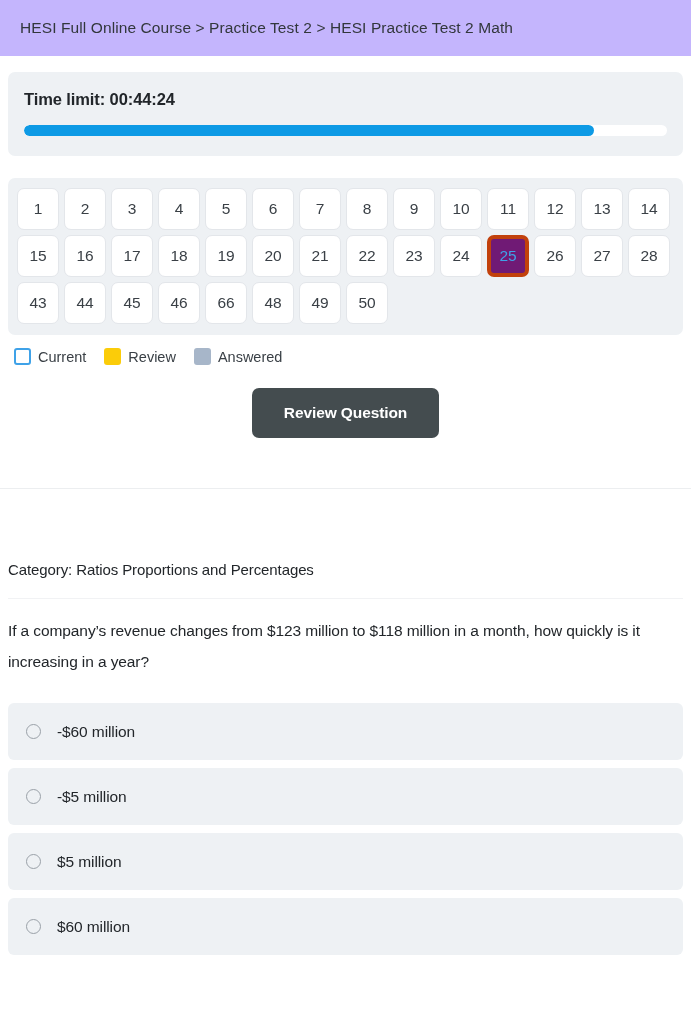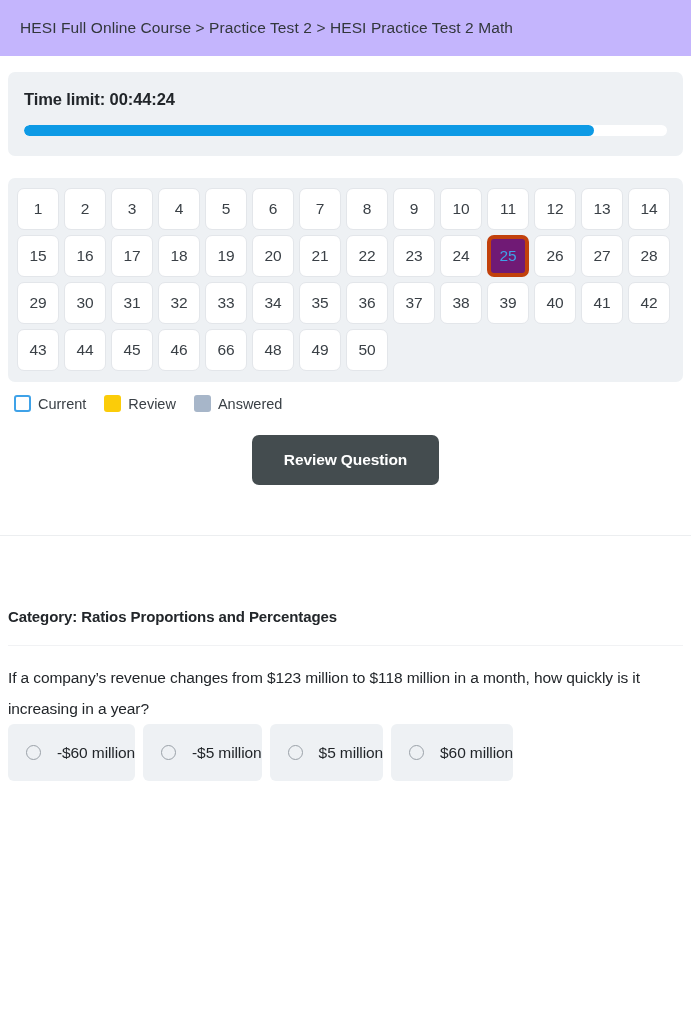--- a/index.html
+++ b/index.html
@@ -155,42 +155,43 @@
     margin-top: 50px;
   }
 
   
   .question-area {
     padding: 0 8px;
     box-sizing: border-box;
   }
   .category-line {
     font-size: 15px;
-    font-weight: bold;
+    font-weight: normal;
     color: #22262a;
     margin-top: 72px;
     letter-spacing: -0.1px;
   }
   .category-rule {
     height: 1px;
     background: #f1f2f4;
     margin-top: 20px;
   }
   .question-text {
     font-size: 15.5px;
     line-height: 31px;
     color: #22262a;
     margin-top: 16px;
     letter-spacing: -0.1px;
   }
 
   
   .options {
-    display: flex;
-    flex-direction: row;
+    margin-top: 26px;
+    display: flex;
+    flex-direction: column;
     gap: 8px;
   }
   .option-row {
     background: #eef1f4;
     border-radius: 6px;
     height: 57px;
     display: flex;
     align-items: center;
     padding-left: 18px;
     box-sizing: border-box;
@@ -254,36 +255,20 @@
         <div class="q-cell">21</div>
         <div class="q-cell">22</div>
         <div class="q-cell">23</div>
         <div class="q-cell">24</div>
         <div class="q-cell current">25</div>
         <div class="q-cell">26</div>
         <div class="q-cell">27</div>
         <div class="q-cell">28</div>
       </div>
       <div class="grid-row">
-        <div class="q-cell">29</div>
-        <div class="q-cell">30</div>
-        <div class="q-cell">31</div>
-        <div class="q-cell">32</div>
-        <div class="q-cell">33</div>
-        <div class="q-cell">34</div>
-        <div class="q-cell">35</div>
-        <div class="q-cell">36</div>
-        <div class="q-cell">37</div>
-        <div class="q-cell">38</div>
-        <div class="q-cell">39</div>
-        <div class="q-cell">40</div>
-        <div class="q-cell">41</div>
-        <div class="q-cell">42</div>
-      </div>
-      <div class="grid-row">
         <div class="q-cell">43</div>
         <div class="q-cell">44</div>
         <div class="q-cell">45</div>
         <div class="q-cell">46</div>
         <div class="q-cell">66</div>
         <div class="q-cell">48</div>
         <div class="q-cell">49</div>
         <div class="q-cell">50</div>
       </div>
     </div>

